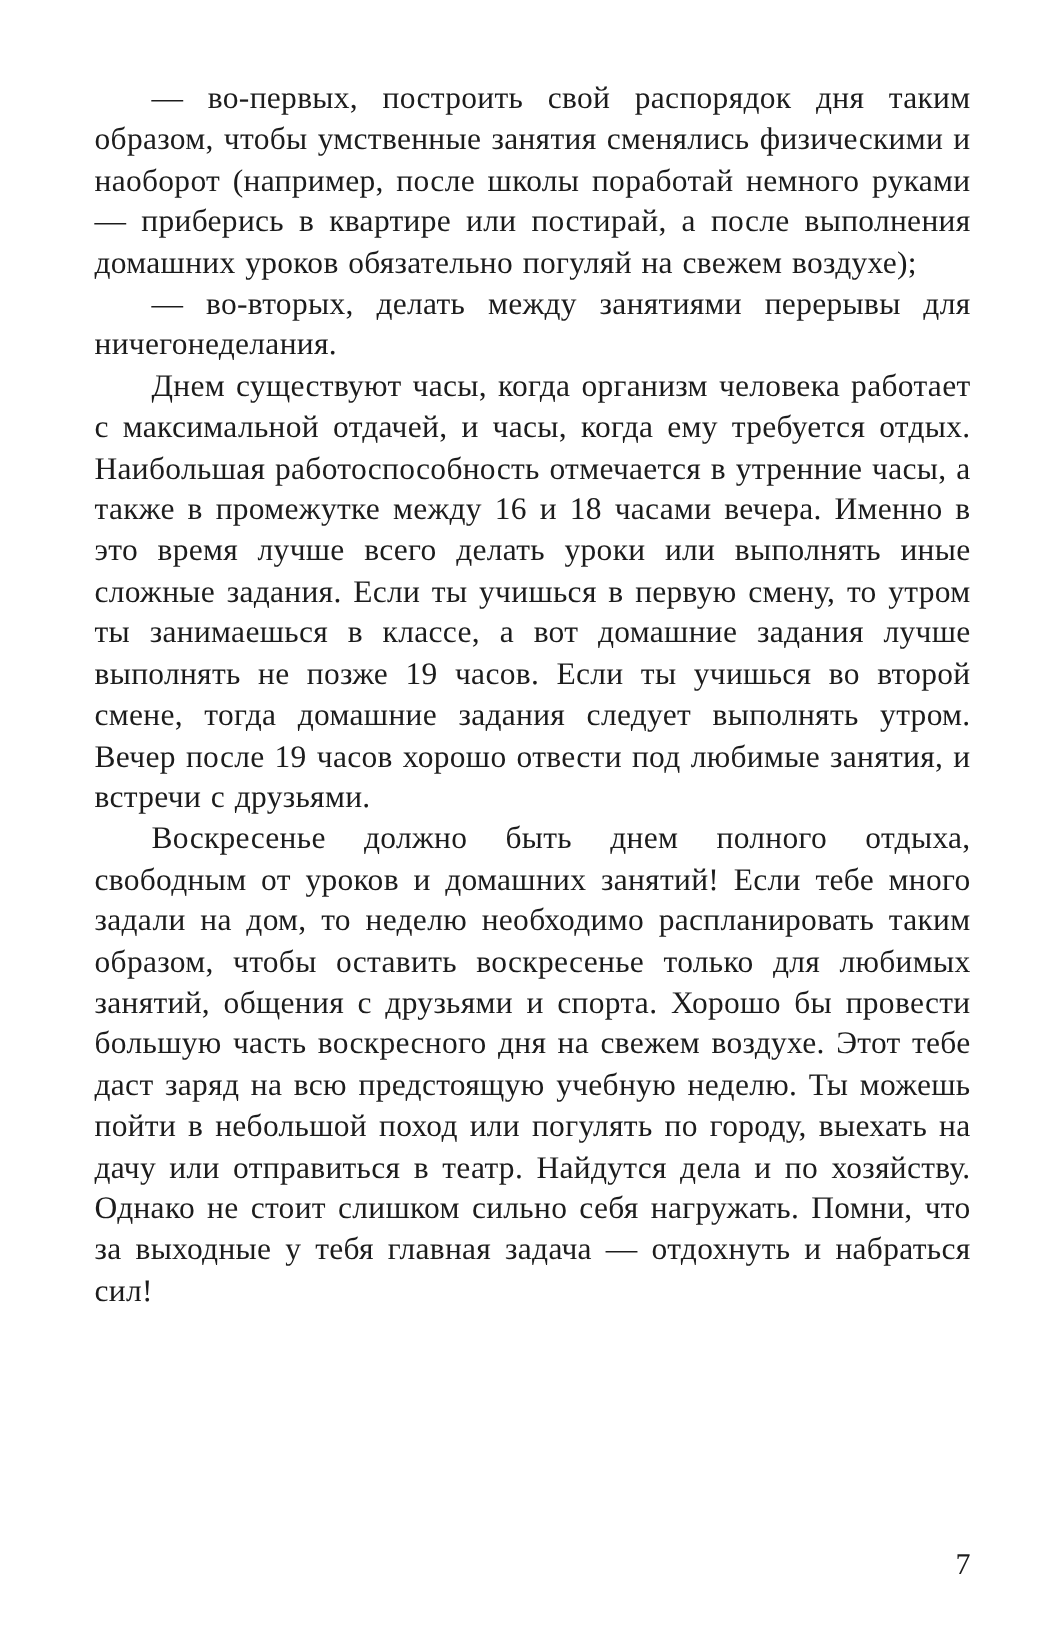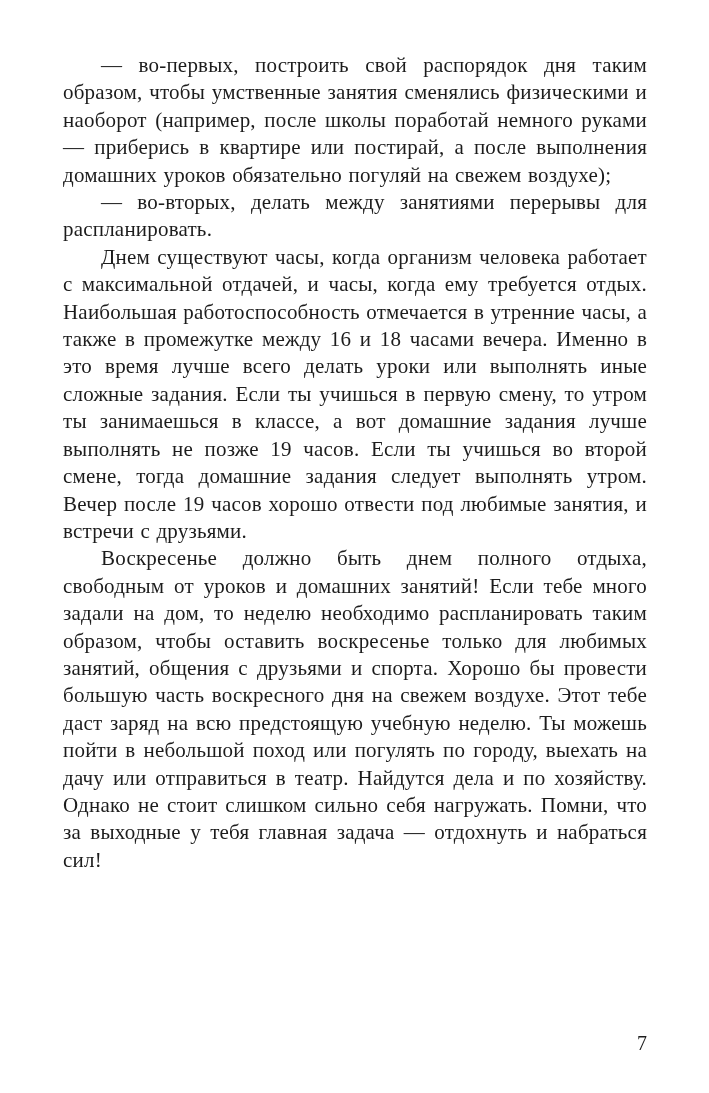--- a/index.html
+++ b/index.html
@@ -45,18 +45,18 @@
     font-size: 20px;
     color: #1c1c1c;
   }
 </style>
 </head>
 <body>
 
 <div class="page">
   <div class="text-block">
     <p class="para" lang="ru">— во-первых, построить свой распорядок дня таким образом, чтобы умственные занятия сменялись физическими и наоборот (например, после школы поработай немного руками — приберись в квартире или постирай, а после выполнения домашних уроков обязательно погуляй на свежем воздухе);</p>
-    <p class="para" lang="ru">— во-вторых, делать между занятиями перерывы для распланировать.</p>
+    <p class="para" lang="ru">— во-вторых, делать между занятиями перерывы для ничегонеделания.</p>
     <p class="para" lang="ru">Днем существуют часы, когда организм человека работает с максимальной отдачей, и часы, когда ему требуется отдых. Наибольшая работоспособность отмечается в утренние часы, а также в промежутке между 16 и 18 часами вечера. Именно в это время лучше всего делать уроки или выполнять иные сложные задания. Если ты учишься в первую смену, то утром ты занимаешься в классе, а вот домашние задания лучше выполнять не позже 19 часов. Если ты учишься во второй смене, тогда домашние задания следует выполнять утром. Вечер после 19 часов хорошо отвести под любимые занятия, и встречи с друзьями.</p>
     <p class="para" lang="ru">Воскресенье должно быть днем полного отдыха, свободным от уроков и домашних занятий! Если тебе много задали на дом, то неделю необходимо распланировать таким образом, чтобы оставить воскресенье только для любимых занятий, общения с друзьями и спорта. Хорошо бы провести большую часть воскресного дня на свежем воздухе. Этот тебе даст заряд на всю предстоящую учебную неделю. Ты можешь пойти в небольшой поход или погулять по городу, выехать на дачу или отправиться в театр. Найдутся дела и по хозяйству. Однако не стоит слишком сильно себя нагружать. Помни, что за выходные у тебя главная задача — отдохнуть и набраться сил!</p>
   </div>
   <div class="page-number">7</div>
 </div>
 
 </body></html>

